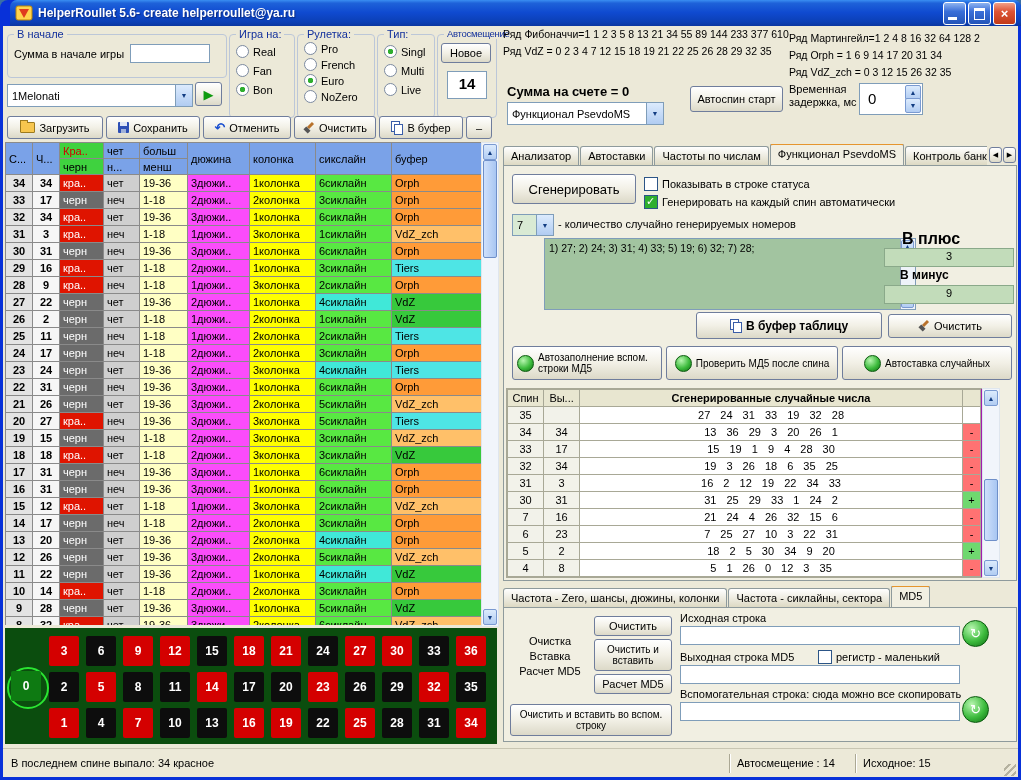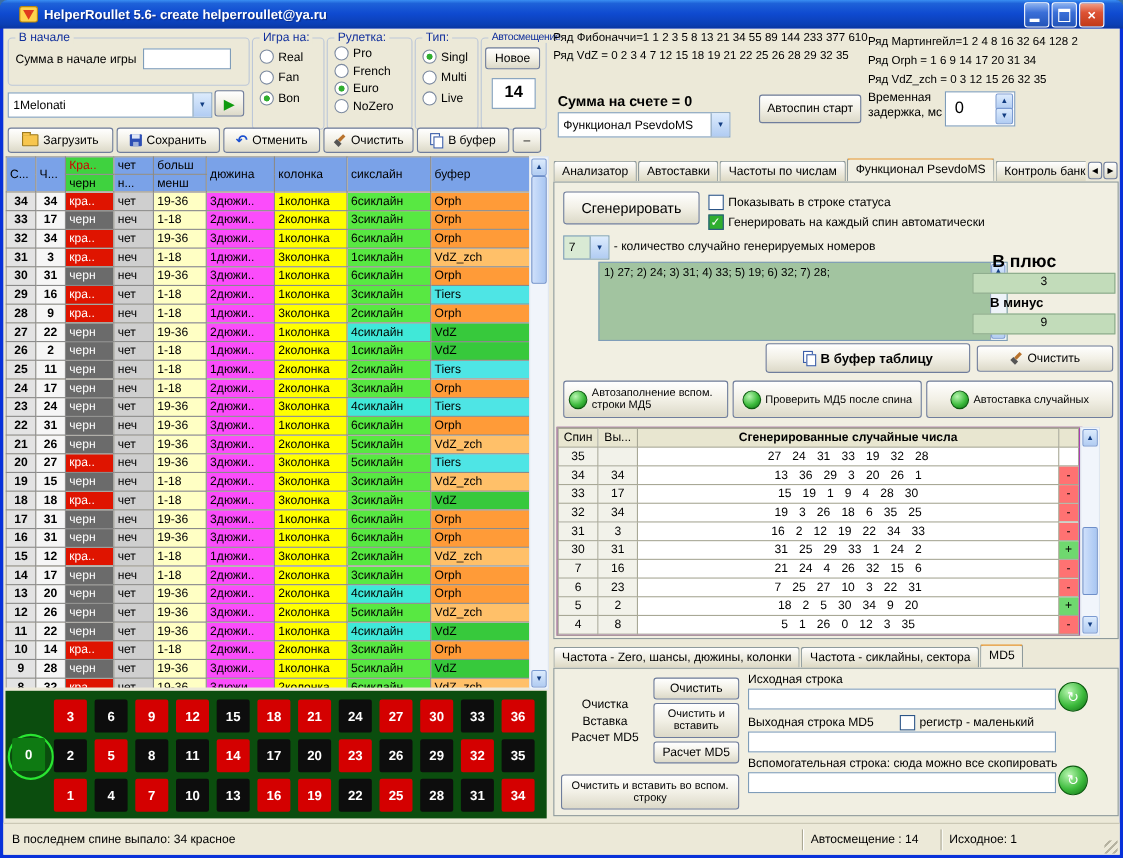--- a/index.html
+++ b/index.html
@@ -1,21 +1,21 @@
 <!DOCTYPE html>
 <html><head>
 <meta charset="utf-8">
 <style>
   html,body{margin:0;padding:0;}
   body{width:1021px;height:780px;overflow:hidden;background:#3a6ea5;
        font-family:"Liberation Sans","DejaVu Sans",sans-serif;font-size:11px;color:#000;}
   .window{position:relative;width:1021px;height:780px;background:#0831d9;border-radius:8px 8px 0 0;}
-  .titlebar{position:absolute;left:0;top:0;right:0;height:26px;border-radius:7px 7px 0 0;
+  .titlebar{position:absolute;left:10px;top:0;right:0;height:26px;border-radius:7px 7px 0 0;
     background:linear-gradient(180deg,#3a8ff2 0%,#1e62d9 12%,#0f4ad0 48%,#0b3fb5 85%,#0a36a0 100%);
-    display:flex;align-items:center;padding:0 17px;color:#fff;}
+    display:flex;align-items:center;padding:0 5px;color:#fff;}
   .title-text{font-size:12px;font-weight:bold;text-shadow:1px 1px 1px #0a2a80;margin-left:5px;flex:1;
     white-space:nowrap;overflow:hidden;}
   .winbtns{display:flex;gap:2px;}
   .wbtn{width:21px;height:21px;border-radius:3px;border:1px solid #fff;display:flex;align-items:center;
     justify-content:center;background:linear-gradient(180deg,#8db3f0,#3a6fd8 40%,#2354b8);color:#fff;
     font-size:13px;font-weight:bold;position:relative;}
   .wbtn.close{background:linear-gradient(180deg,#f0a088,#dd5335 40%,#c13a18);}
   .glyph-min{position:absolute;left:4px;bottom:4px;width:9px;height:3px;background:#fff;}
   .glyph-max{position:absolute;left:5px;top:5px;width:9px;height:8px;border:1px solid #fff;border-top-width:3px;}
   .client{position:absolute;left:3px;top:26px;width:1015px;height:751px;background:#ece9d8;overflow:hidden;}
@@ -813,17 +813,17 @@
       <span class="lbl" style="left:176px;top:80px">Вспомогательная строка: сюда можно все скопировать</span>
       <input class="input abs" style="left: 176px; top: 94px; width: 272px; height: 17px;" value="">
       <span class="circle-btn" style="left:458px;top:88px">↻</span>
     </div>
 
     <div class="statusbar" style="left:0;top:722px;width:1015px;height:29px">
       <span class="lbl" style="left:8px;top:8px">В последнем спине выпало: 34 красное</span>
       <span class="sdiv" style="left:726px"></span>
       <span class="lbl" style="left:734px;top:8px">Автосмещение : 14</span>
       <span class="sdiv" style="left:852px"></span>
-      <span class="lbl" style="left:860px;top:8px">Исходное: 1</span>
+      <span class="lbl" style="left:860px;top:8px">Исходное: 15</span>
       <span class="grip"></span>
     </div>
   </div>
 </div>
 
 </body></html>

